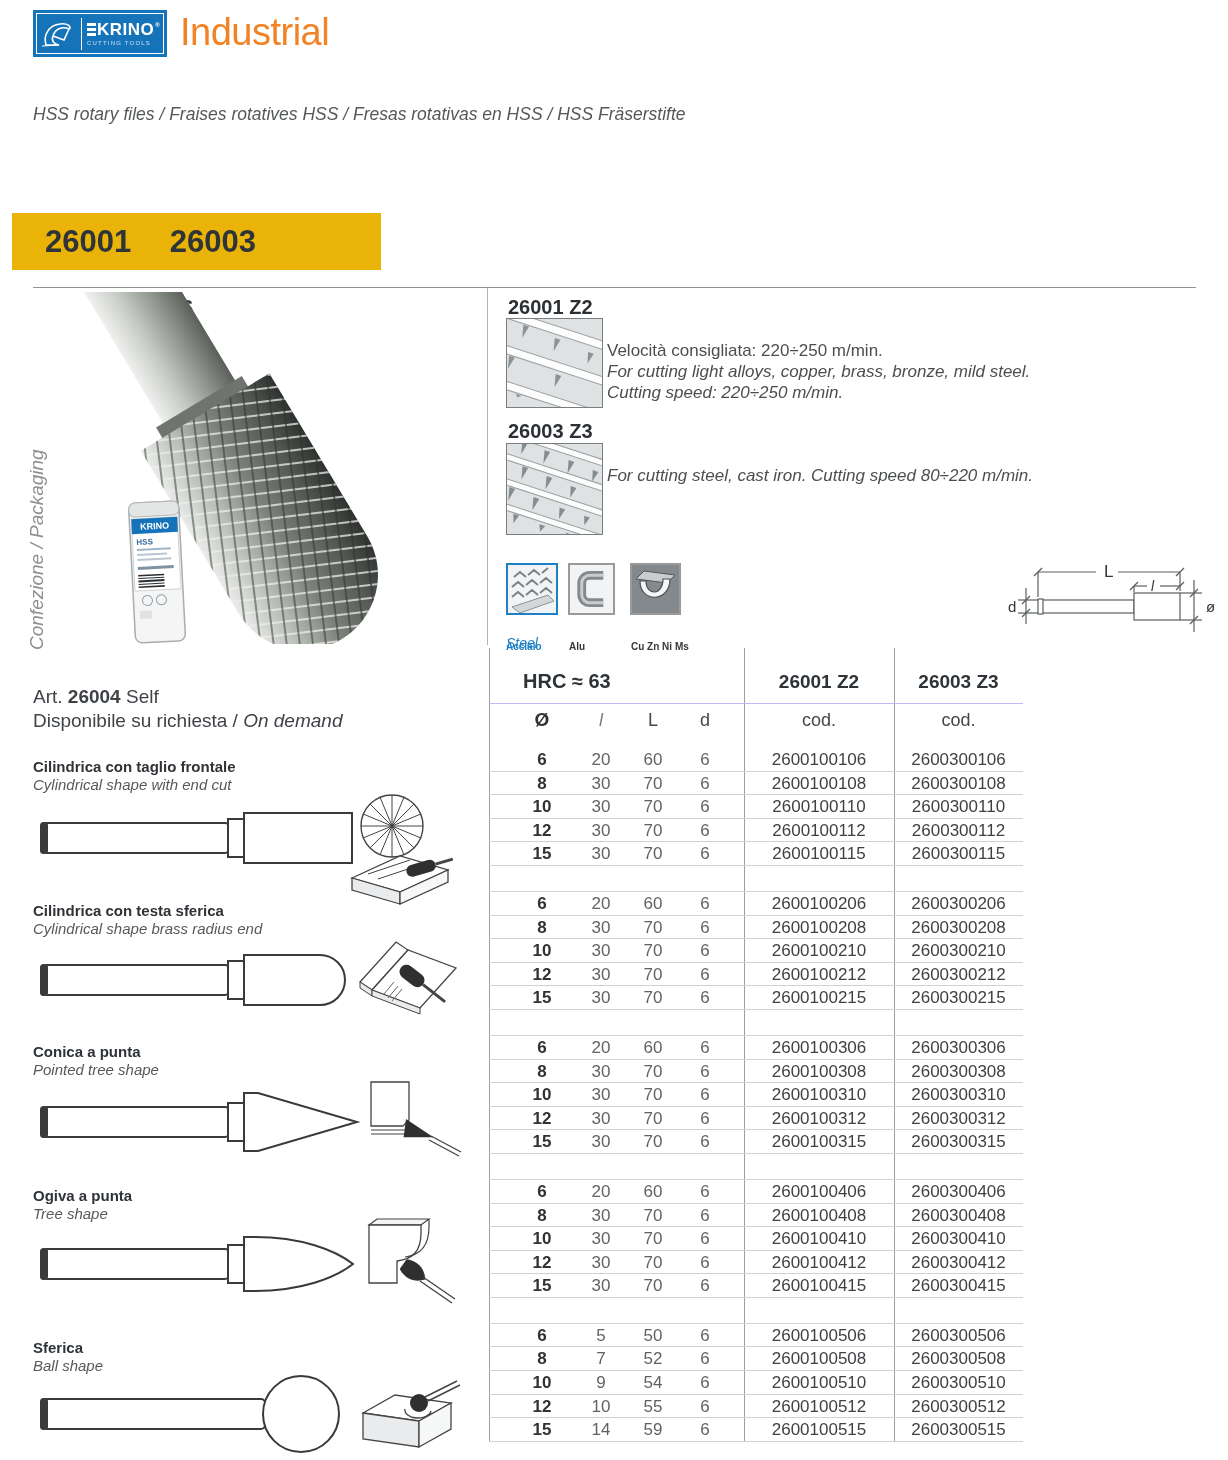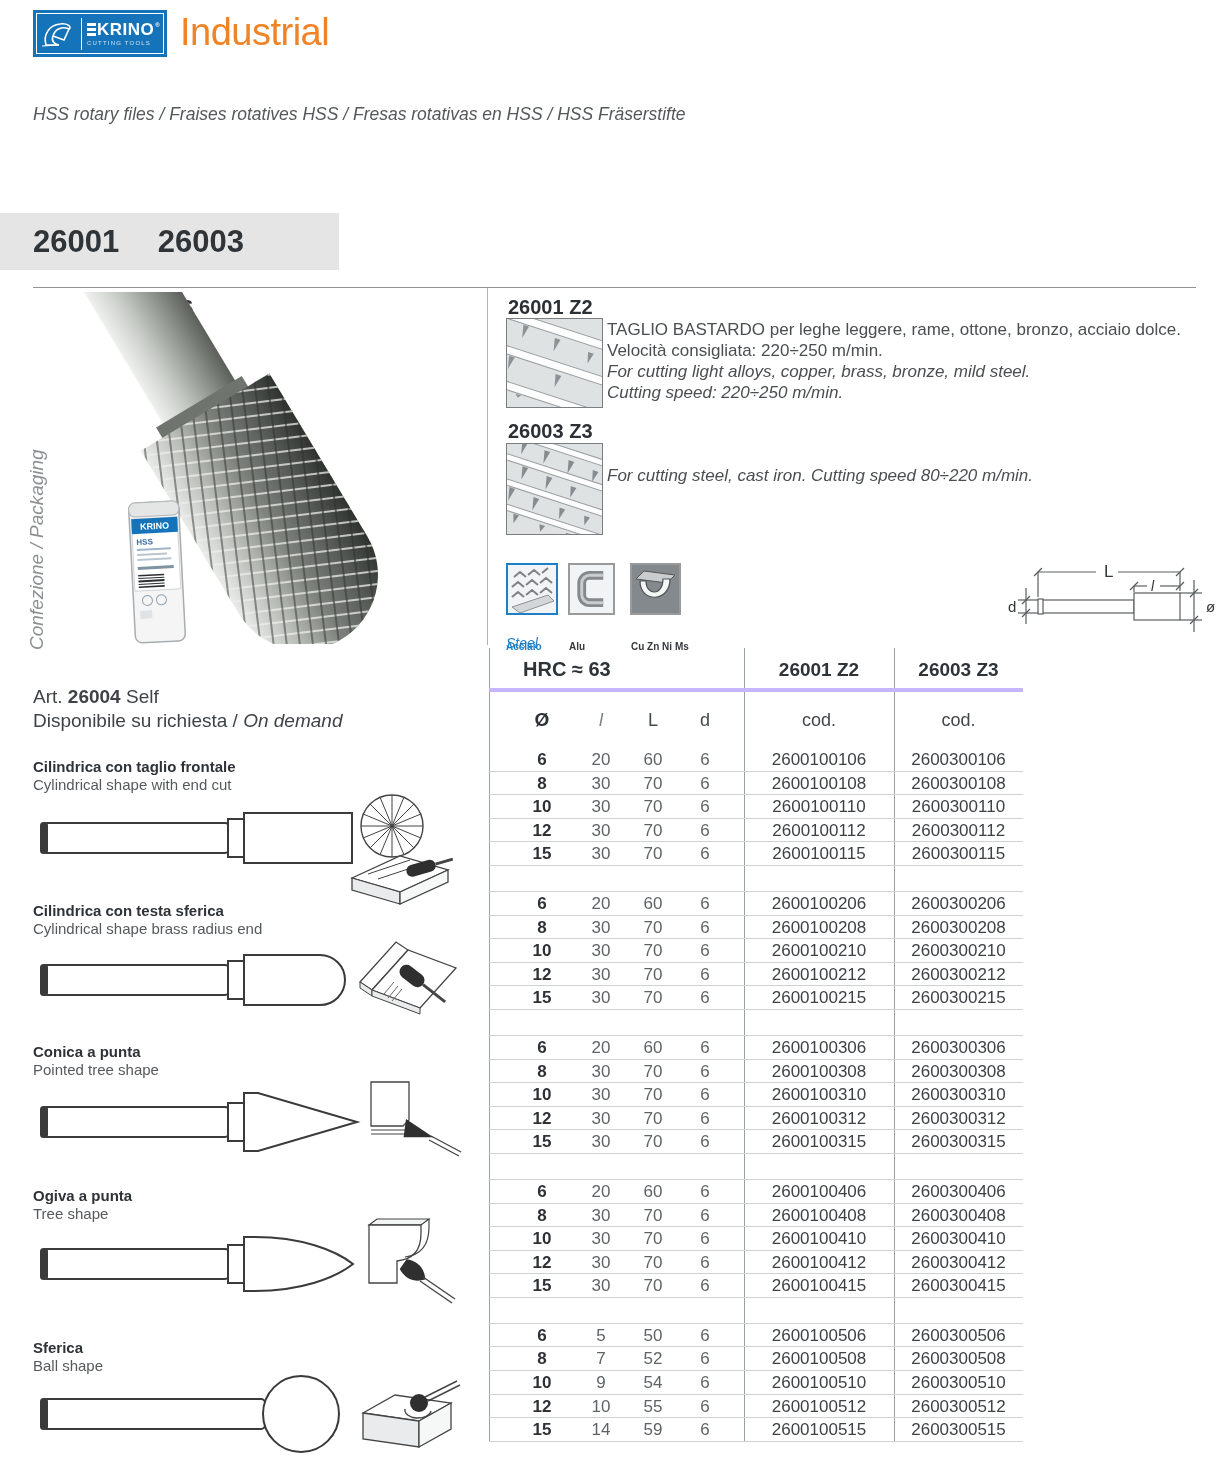--- a/index.html
+++ b/index.html
@@ -17,53 +17,53 @@
   .logo-krino{display:flex;align-items:center;color:#fff;font-weight:bold;font-size:17px;letter-spacing:.5px;}
   .logo-bars{display:inline-block;margin-right:1px;}
   .logo-reg{font-size:6px;vertical-align:top;margin-left:1px;transform:translateY(-5px);}
   .logo-sub{font-size:6px;color:#cfe3f2;letter-spacing:1.2px;margin-top:2px;}
   .industrial{position:absolute;left:180px;top:11px;font-size:38px;color:#f08326;letter-spacing:-0.5px;}
   .h1{position:absolute;left:33px;top:70px;font-size:26px;font-weight:bold;color:#3c4044;letter-spacing:-0.3px;}
   .h1 .accent{color:#2a83c9;}
   .subtitle{position:absolute;left:33px;top:104px;font-size:17.5px;font-style:italic;color:#55585a;}
 
   
-  .band{position:absolute;left:0;top:213px;width:339px;height:57px;background:#e5e5e5;}
+  .band{position:absolute;left:12px;top:213px;width:369px;height:57px;background:#eab308;}
   .band-codes{position:absolute;left:33px;top:0;height:57px;line-height:57px;font-size:31px;font-weight:bold;color:#2f3438;}
   .band-codes span{margin-right:30px;}
 
   .rule-top{position:absolute;left:33px;top:287px;width:1163px;height:1px;background:#8f9396;}
   .vdivider{position:absolute;left:487px;top:288px;width:1px;height:357px;background:#b0b4b7;}
 
   
   .hss-label{position:absolute;left:150px;top:295px;font-size:21px;font-weight:bold;color:#2f3337;}
   .pack-caption{position:absolute;left:26px;top:425px;height:225px;writing-mode:vertical-rl;
                 transform:rotate(180deg);font-style:italic;font-size:19px;color:#8d9093;white-space:nowrap;}
   .ondemand1{position:absolute;left:33px;top:686px;font-size:19px;color:#3f4347;}
   .ondemand2{position:absolute;left:33px;top:710px;font-size:19px;color:#3f4347;}
   .shape-title{position:absolute;left:33px;font-size:15px;font-weight:bold;color:#2f3337;}
-  .shape-sub{position:absolute;left:33px;font-size:15px;color:#56595c;}
+  .shape-sub{position:absolute;left:33px;font-size:15px;font-style:italic;color:#56595c;}
 
   
   .prod-title{position:absolute;left:508px;font-size:20px;font-weight:bold;color:#2c3034;}
   .texture{position:absolute;left:506px;border:1.5px solid #7a7e81;background:#e3e5e6;}
   .desc-line{position:absolute;left:607px;font-size:17px;color:#4b4e50;white-space:nowrap;}
   .desc-line.it{font-style:italic;}
 
   .matbox{position:absolute;top:563px;height:52px;background:#f2f3f4;box-sizing:border-box;}
   .matbox.active{border:2px solid #1d7fc4;}
   .matbox.plain{border:2px solid #9a9a9a;}
   .matlabel{position:absolute;top:641px;font-size:10px;font-weight:bold;color:#35393d;white-space:nowrap;}
   .matlabel.blue{color:#1d7fc4;}
   .matsub{position:absolute;top:635px;font-size:14px;font-style:italic;color:#1d7fc4;}
 
   
   .tablewrap{position:absolute;left:489px;top:648px;width:534px;height:794px;}
   .vline{position:absolute;top:0;bottom:0;width:1px;background:#9aa0a4;}
-  .thead1{position:absolute;left:0;top:0;width:534px;height:44px;border-bottom:4px solid #c4b5fd;box-sizing:border-box;}
+  .thead1{position:absolute;left:0;top:12px;width:534px;height:44px;border-bottom:1px solid #c4b5fd;box-sizing:border-box;}
   .hardness{position:absolute;left:34px;top:0;line-height:43px;font-size:20px;font-weight:bold;color:#2e3338;}
   .gh{position:absolute;top:0;line-height:43px;font-size:19px;font-weight:bold;color:#2e3338;text-align:center;}
   .thead2{position:absolute;left:0;top:44px;width:534px;height:56px;}
   .thead2 .tc{line-height:56px;font-size:18px;}
   .tbody{position:absolute;left:0;top:100px;width:534px;}
   .trow{position:relative;width:534px;height:23.6px;border-bottom:1px solid #cfd2d4;box-sizing:border-box;}
   .tspacer{position:relative;width:534px;height:26px;border-bottom:1px solid #cfd2d4;box-sizing:border-box;}
   .tc{position:absolute;top:0;text-align:center;line-height:23.6px;font-size:17px;color:#606366;}
   .c0{left:18px;width:70px;font-weight:bold;color:#2e3236;}
   .c1{left:88px;width:48px;}
@@ -322,21 +322,20 @@
         <polygon points="6,17 12,17 9,30"></polygon>
           <polygon points="40,20 46,20 43,33"></polygon>
           <polygon points="76,23 82,23 79,34"></polygon>
         <polygon points="2,51 8,51 5,64"></polygon>
           <polygon points="52,54 58,54 55,67"></polygon>
         <polygon points="20,85 26,85 23,88"></polygon>
           <polygon points="64,85 70,85 67,88"></polygon>
       </g>
     </g>
   </svg>
-  <div class="desc-line" style="top:320px;">TAGLIO BASTARDO per leghe leggere, rame, ottone, bronzo, acciaio dolce.</div>
   <div class="desc-line" style="top:341px;">Velocità consigliata: 220÷250 m/min.</div>
   <div class="desc-line it" style="top:362px;">For cutting light alloys, copper, brass, bronze, mild steel.</div>
   <div class="desc-line it" style="top:383px;">Cutting speed: 220÷250 m/min.</div>
 
   <div class="prod-title" style="top:420px;">26003 Z3</div>
   <svg class="texture" style="top:443px;" width="95" height="90" viewBox="0 0 95 90">
     <rect x="0" y="0" width="95" height="90" fill="#dfe2e3"></rect>
     <g transform="rotate(18 47 45)">
       <rect x="-20" y="2" width="140" height="6" fill="#fdfdfd" stroke="#9aa0a3" stroke-width="1"></rect>
       <rect x="-20" y="26" width="140" height="6" fill="#fdfdfd" stroke="#9aa0a3" stroke-width="1"></rect>

